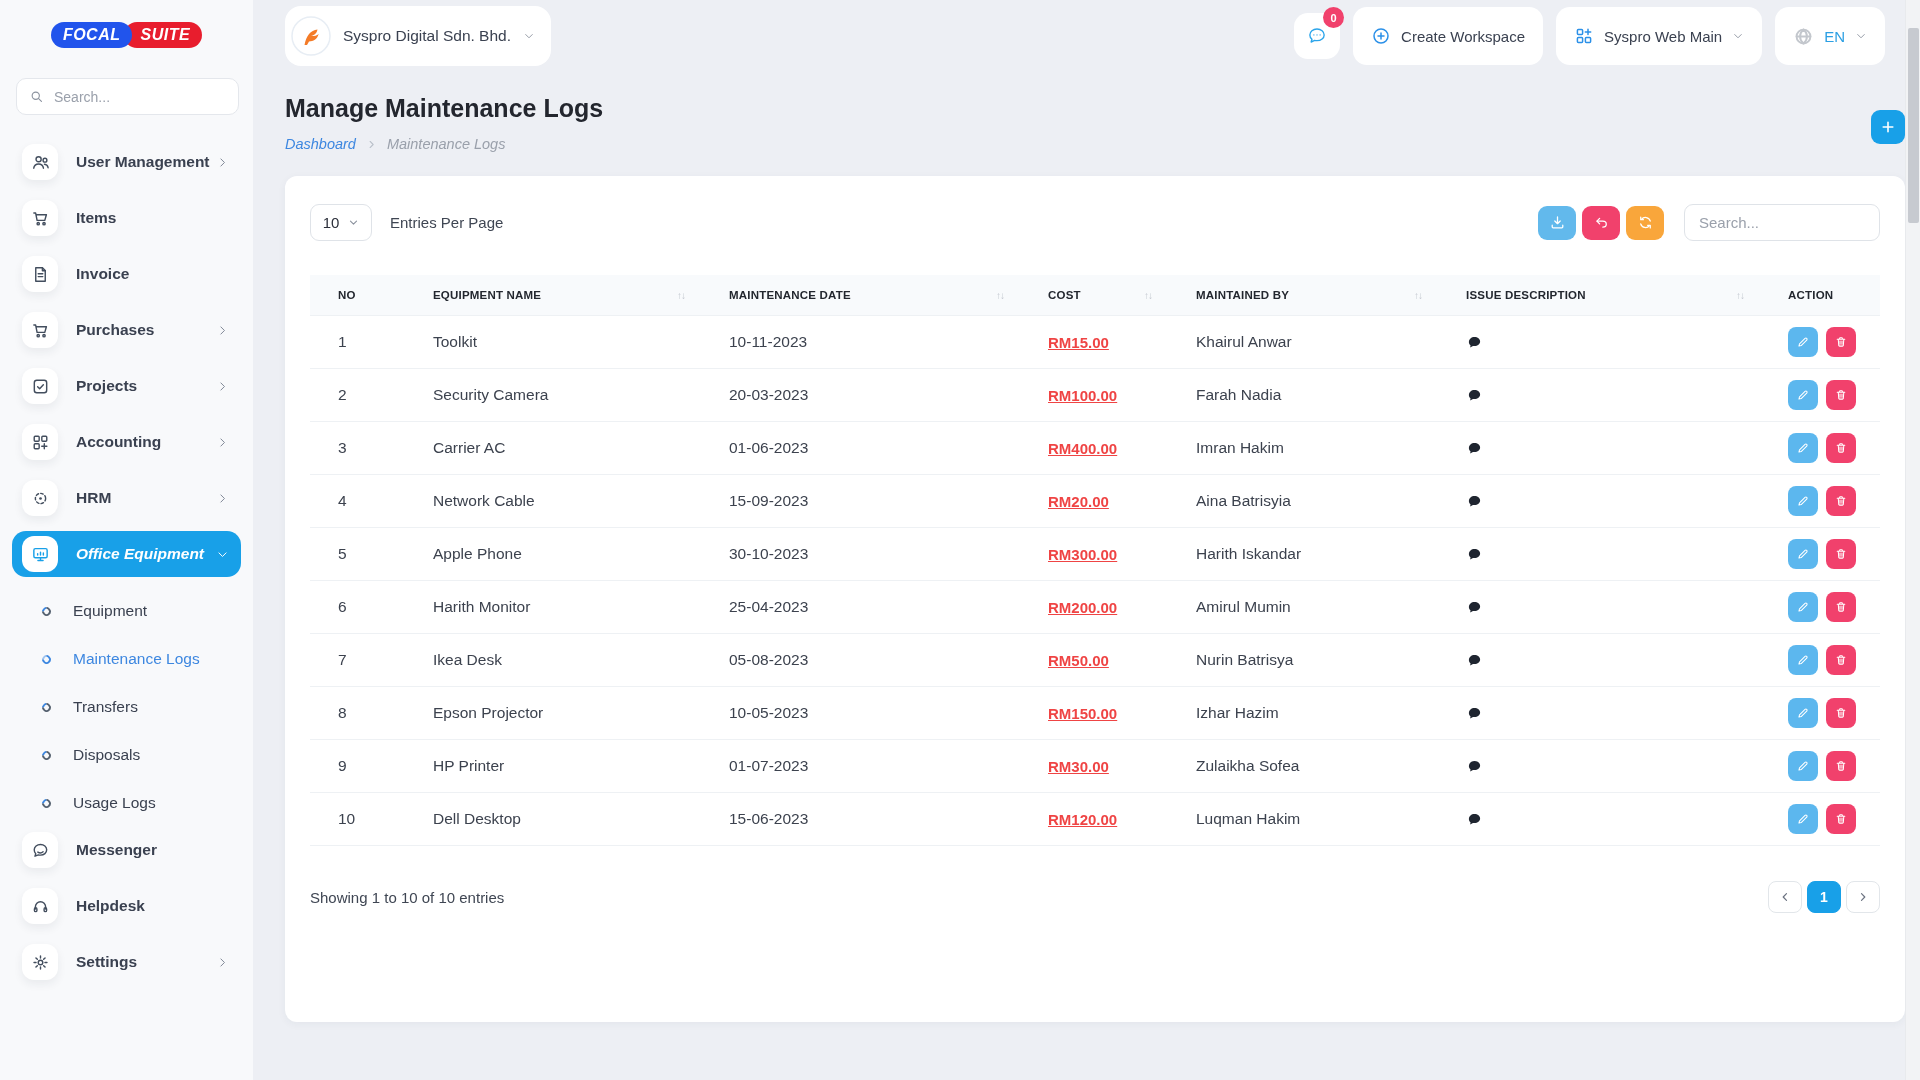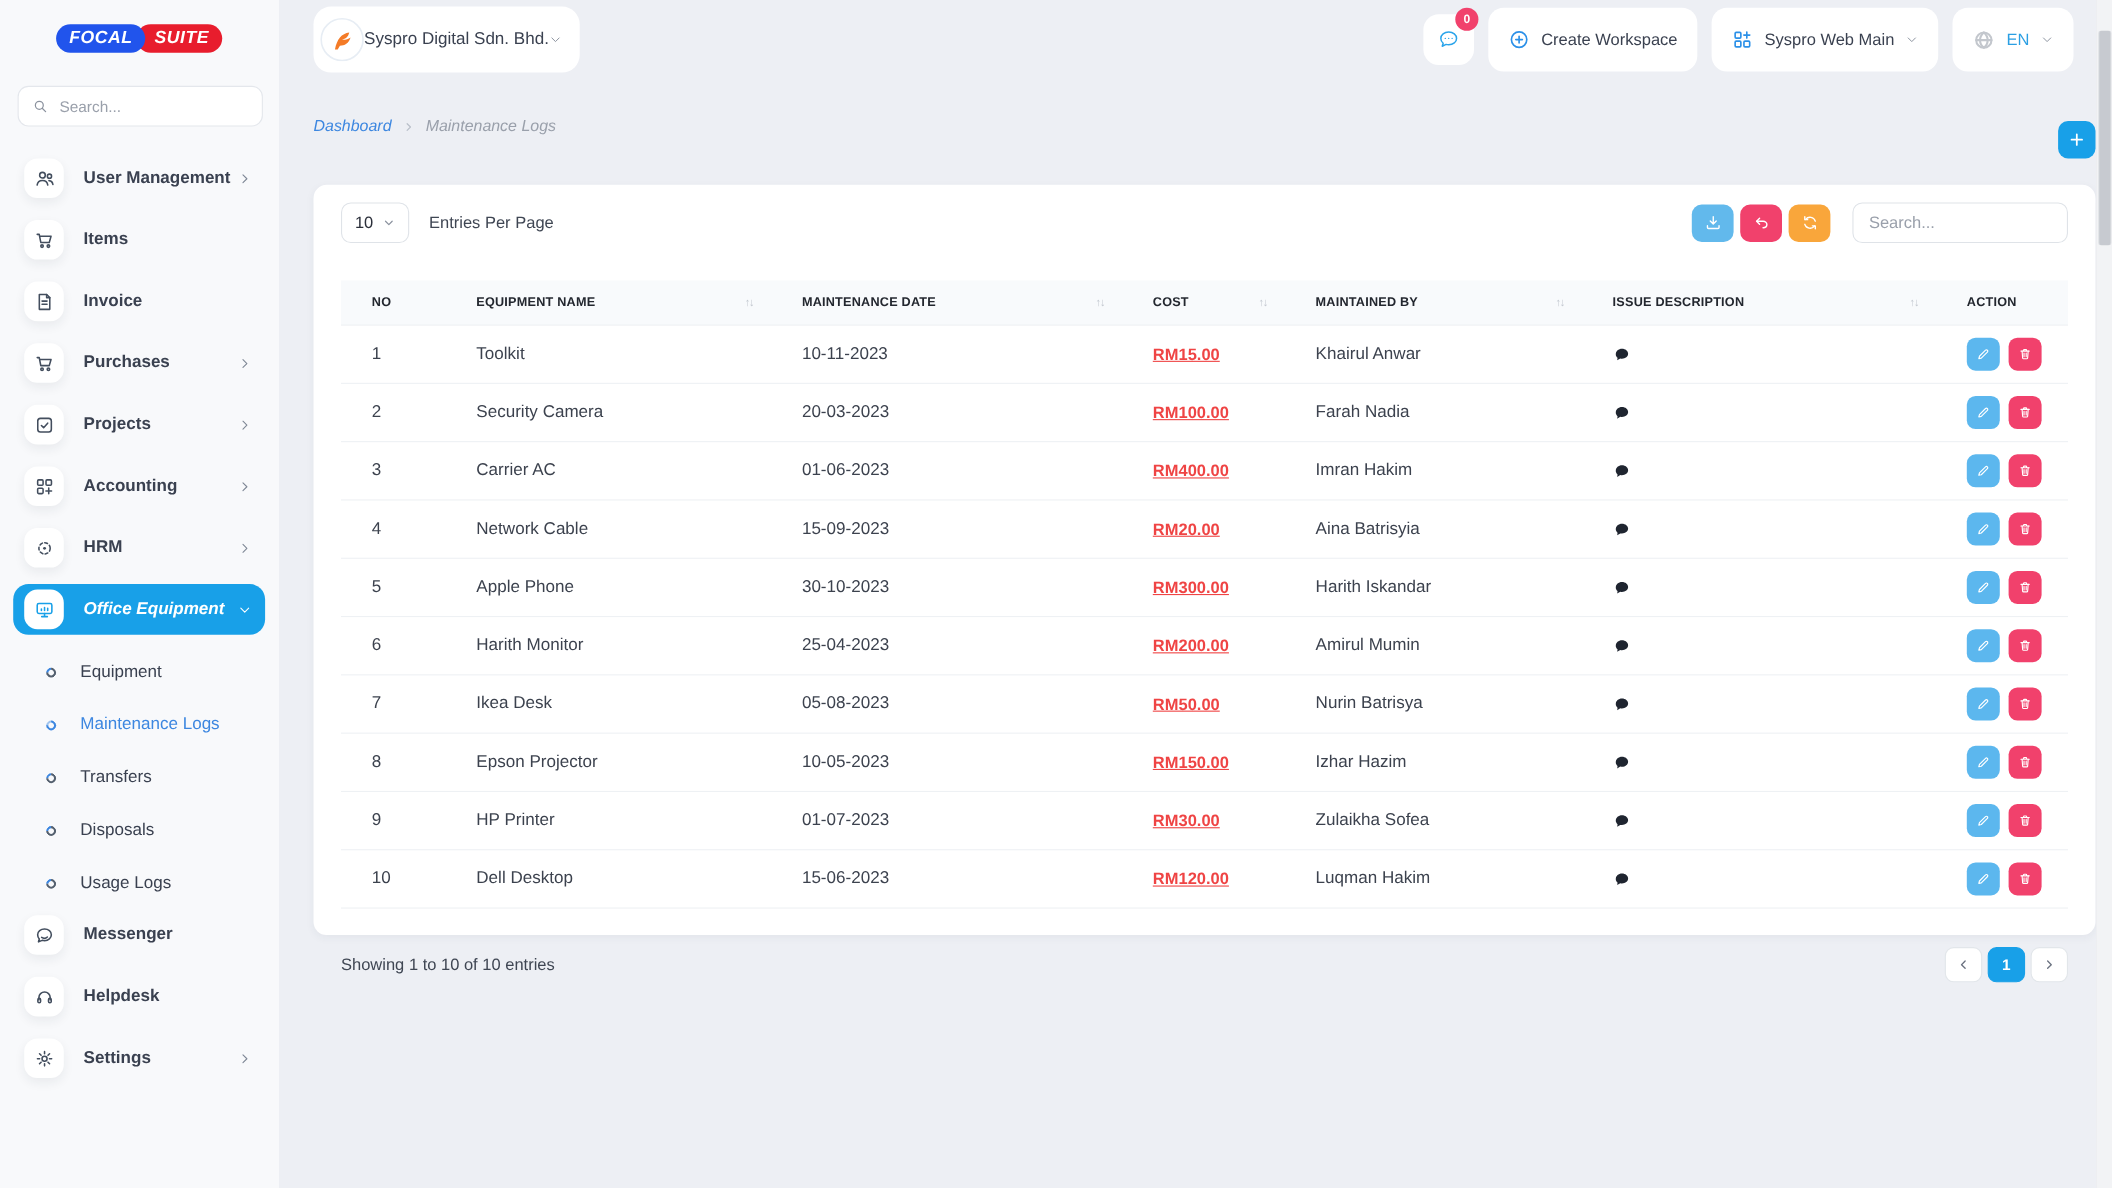--- a/index.html
+++ b/index.html
@@ -44,21 +44,21 @@
   .sub-item.active .sub-label { color:#3d87e0; }
   .sub-item.active .bullet { border-color:#3d87e0; border-top-color:#9fc4ef; }
 
   svg { fill:none; stroke:currentColor; stroke-width:1.5; stroke-linecap:round; stroke-linejoin:round; }
   .icon-box svg { width:19px; height:19px; }
 
   
   .main { margin-left:253px; padding:0 15px 0 32px; }
   .top-header { height:72px; display:flex; align-items:center; }
   .ws-pill { background:#fff; border-radius:16px; height:60px; display:flex;
-    align-items:center; padding:0 16px 0 6px; cursor:pointer; }
+    align-items:center; padding:0 16px 0 6px; gap:12px; cursor:pointer; }
   .ws-logo { width:40px; height:40px; }
   .ws-name { font-size:15.5px; color:#3a4150; }
   .small-chev { color:#8b929e; display:flex; }
   .small-chev svg { width:12px; height:12px; }
 
   .header-right { margin-left:auto; display:flex; align-items:center; gap:13px; padding-right:20px; }
   .icon-btn { width:46px; height:46px; background:#fff; border-radius:14px; position:relative;
     display:flex; align-items:center; justify-content:center; color:#2aa4ea; cursor:pointer; }
   .icon-btn svg { width:22px; height:22px; }
   .badge { position:absolute; top:-6px; right:-4px; min-width:21px; height:21px; padding:0 5px;
@@ -78,22 +78,22 @@
   .crumb-link { color:#3d87e0; cursor:pointer; }
   .crumb-sep { color:#b9bfc9; display:flex; }
   .crumb-sep svg { width:11px; height:11px; stroke-width:2; }
   .crumb-current { color:#9aa0ab; }
   .plus-btn { margin-left:auto; margin-top:16px; width:34px; height:34px; border-radius:9px;
     background:#18a0e8; color:#fff; border:none; display:flex; align-items:center;
     justify-content:center; cursor:pointer; }
   .plus-btn svg { width:16px; height:16px; stroke-width:2; }
 
   
-  .card { background:#fff; border-radius:12px; margin-top:24px; padding:16px 25px 0;
-    height:682px; box-shadow:0 2px 8px rgba(40,50,70,.05); }
+  .card { background:#fff; border-radius:12px; margin-top:24px; padding:28px 25px 0;
+    height:846px; box-shadow:0 2px 8px rgba(40,50,70,.05); }
   .toolbar { display:flex; align-items:center; }
   .entries-select { width:62px; height:37px; border:1px solid #dfe3e8; border-radius:9px;
     display:flex; align-items:center; justify-content:center; gap:9px; font-size:15px;
     color:#2b2f3a; cursor:pointer; background:#fff; }
   .entries-select .small-chev svg { width:11px; height:11px; stroke-width:2; }
   .entries-label { margin-left:18px; font-size:15px; color:#3f4653; }
   .toolbar-right { margin-left:auto; display:flex; align-items:center; }
   .tool-btn { width:38px; height:34px; border-radius:9px; color:#fff; border:none;
     display:flex; align-items:center; justify-content:center; cursor:pointer; margin-left:6px; }
   .tool-btn svg { width:17px; height:17px; }
@@ -390,20 +390,21 @@
           <svg viewBox="0 0 20 20">
               <path d="M4.5 7.5L10 13l5.5-5.5"></path>
             </svg>
         </span>
       </div>
     </div>
   </div>
 
   <div class="page-head">
     <div>
+      <h1 class="page-title">Manage Maintenance Logs</h1>
       <div class="breadcrumb">
         <span class="crumb-link">Dashboard</span>
         <span class="crumb-sep">
           <svg viewBox="0 0 20 20">
               <path d="M7.5 4.5L13 10l-5.5 5.5"></path>
             </svg>
         </span>
         <span class="crumb-current">Maintenance Logs</span>
       </div>
     </div>

